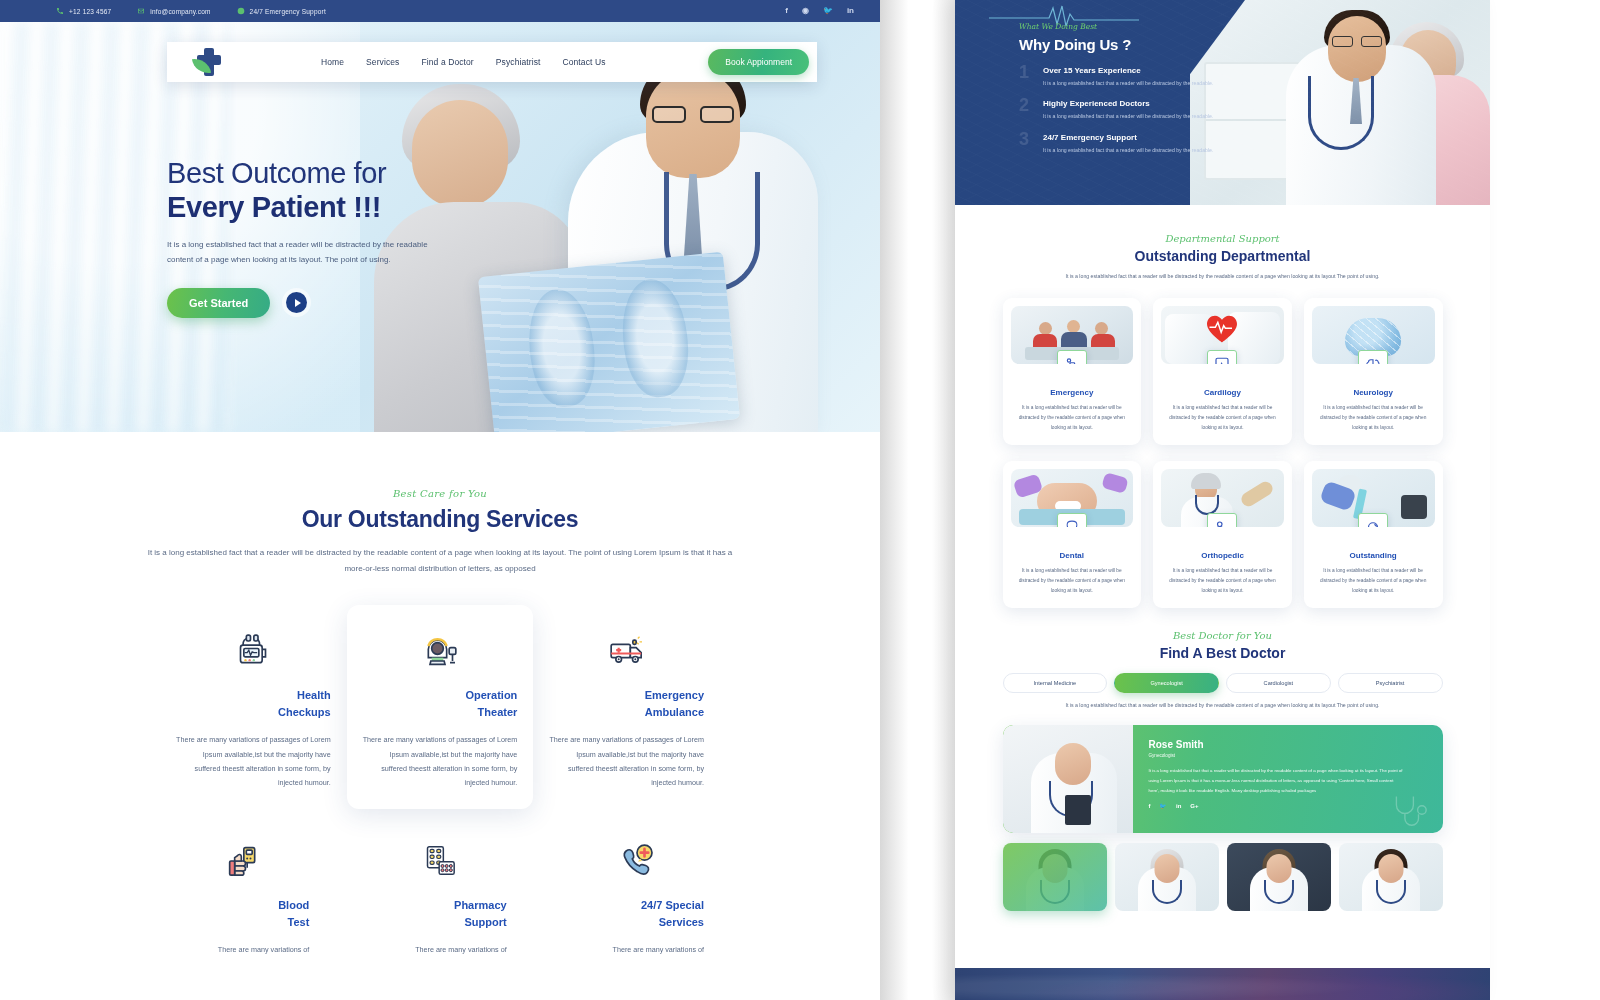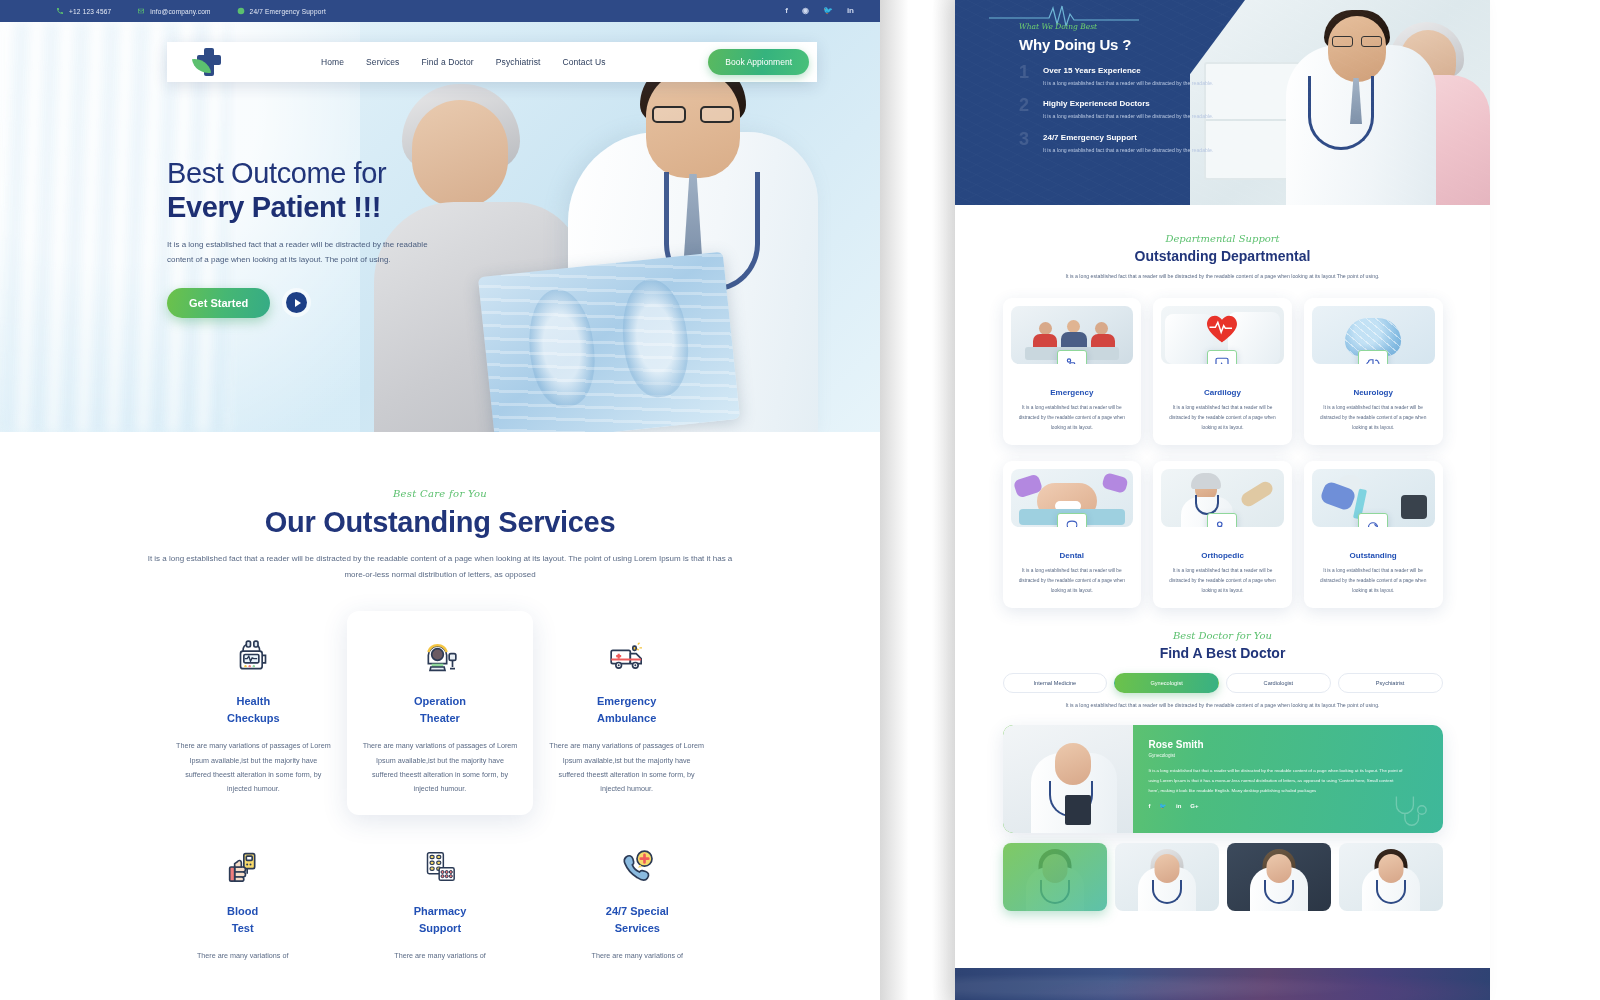--- a/index.html
+++ b/index.html
@@ -107,24 +107,24 @@
                  box-shadow:0 4px 12px rgba(70,170,110,.4); }
   .play-btn { width:21px; height:21px; border-radius:50%; background:#1d3f86; display:flex; align-items:center;
               justify-content:center; box-shadow:0 0 0 4px rgba(255,255,255,.55); cursor:pointer; }
   .play-btn i { width:0; height:0; border-left:6px solid #fff; border-top:4px solid transparent;
                 border-bottom:4px solid transparent; margin-left:2px; }
 
   
   .services { padding:56px 0 0; background:#fff; }
   .script { text-align:center; color:#5cc06f; font-family:"DejaVu Serif", serif; font-style:italic;
             font-size:10px; letter-spacing:.3px; }
-  .sec-title { text-align:center; color:#21357a; font-size:29px; font-weight:800; margin-top:7px; letter-spacing:-.3px; }
+  .sec-title { text-align:center; color:#21357a; font-size:23px; font-weight:800; margin-top:7px; letter-spacing:-.3px; }
   .sec-sub { text-align:center; color:#5b6b86; font-size:8px; line-height:2; margin:12px auto 0; width:600px; }
   .svc-grid { display:grid; grid-template-columns:repeat(3,1fr); width:560px; margin:28px auto 0; }
-  .svc-card { padding:22px 16px 18px; text-align:center; border-radius:12px; }
+  .svc-card { padding:22px 16px 18px; text-align:right; border-radius:12px; }
   .svc-card.hl { background:#fff; box-shadow:0 6px 26px rgba(40,70,120,.13); }
   .svc-ico { height:48px; display:flex; align-items:center; justify-content:center; margin-bottom:12px; }
   .svc-ico svg { width:40px; height:40px; }
   .svc-name { color:#2250b5; font-size:11px; font-weight:600; line-height:1.55; }
   .svc-desc { margin-top:12px; font-size:7.2px; line-height:2; color:#5b6b86; }
   .svc-grid.row2 { margin-top:6px;gap:32px; }
 
   
   .why { position:relative; height:205px; background:#274680; overflow:hidden; }
   .why-pattern { position:absolute; inset:0; opacity:.35;

